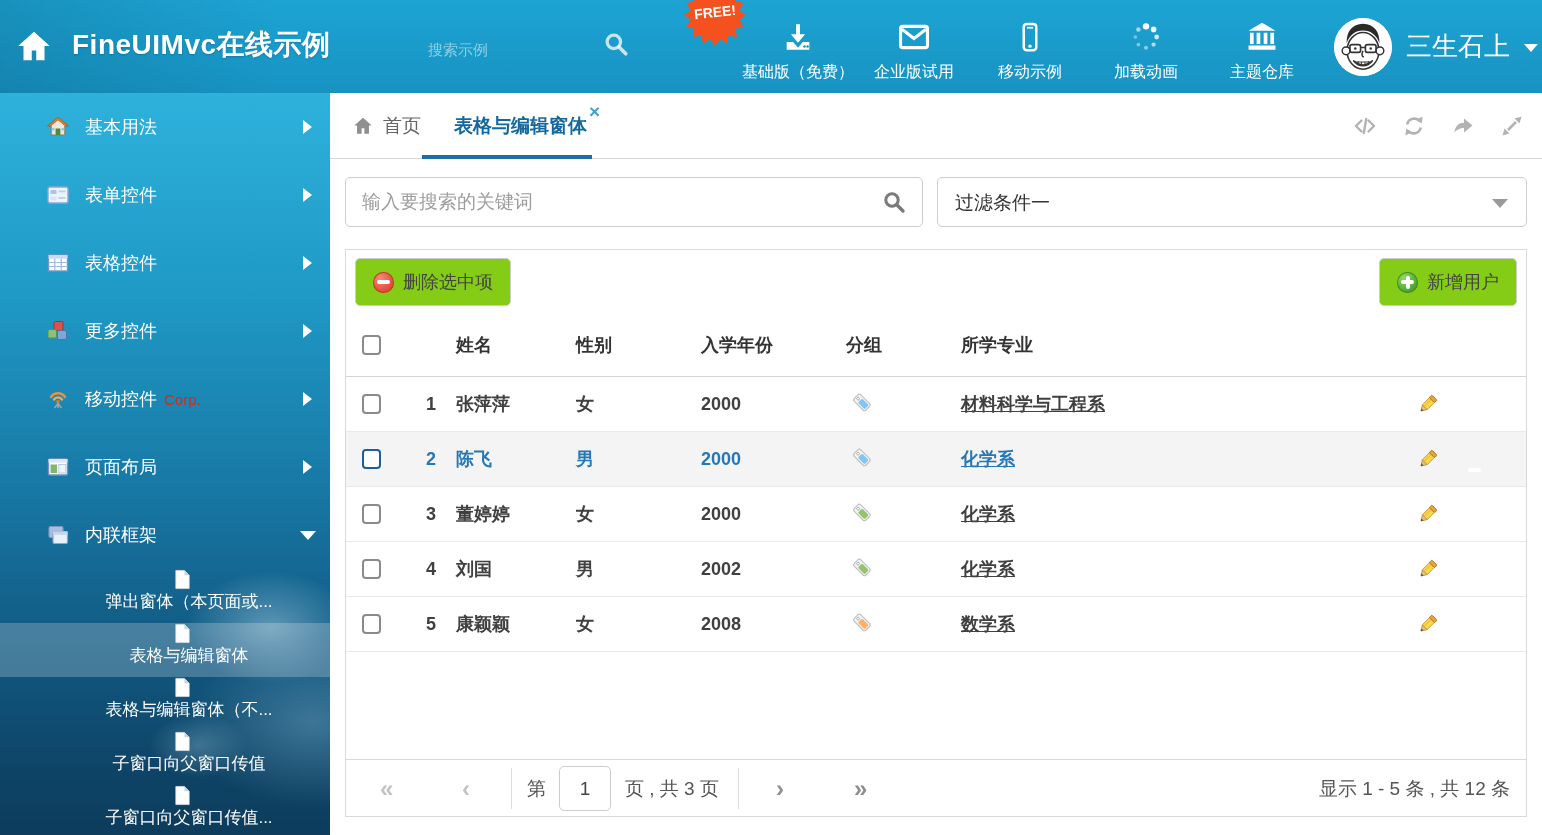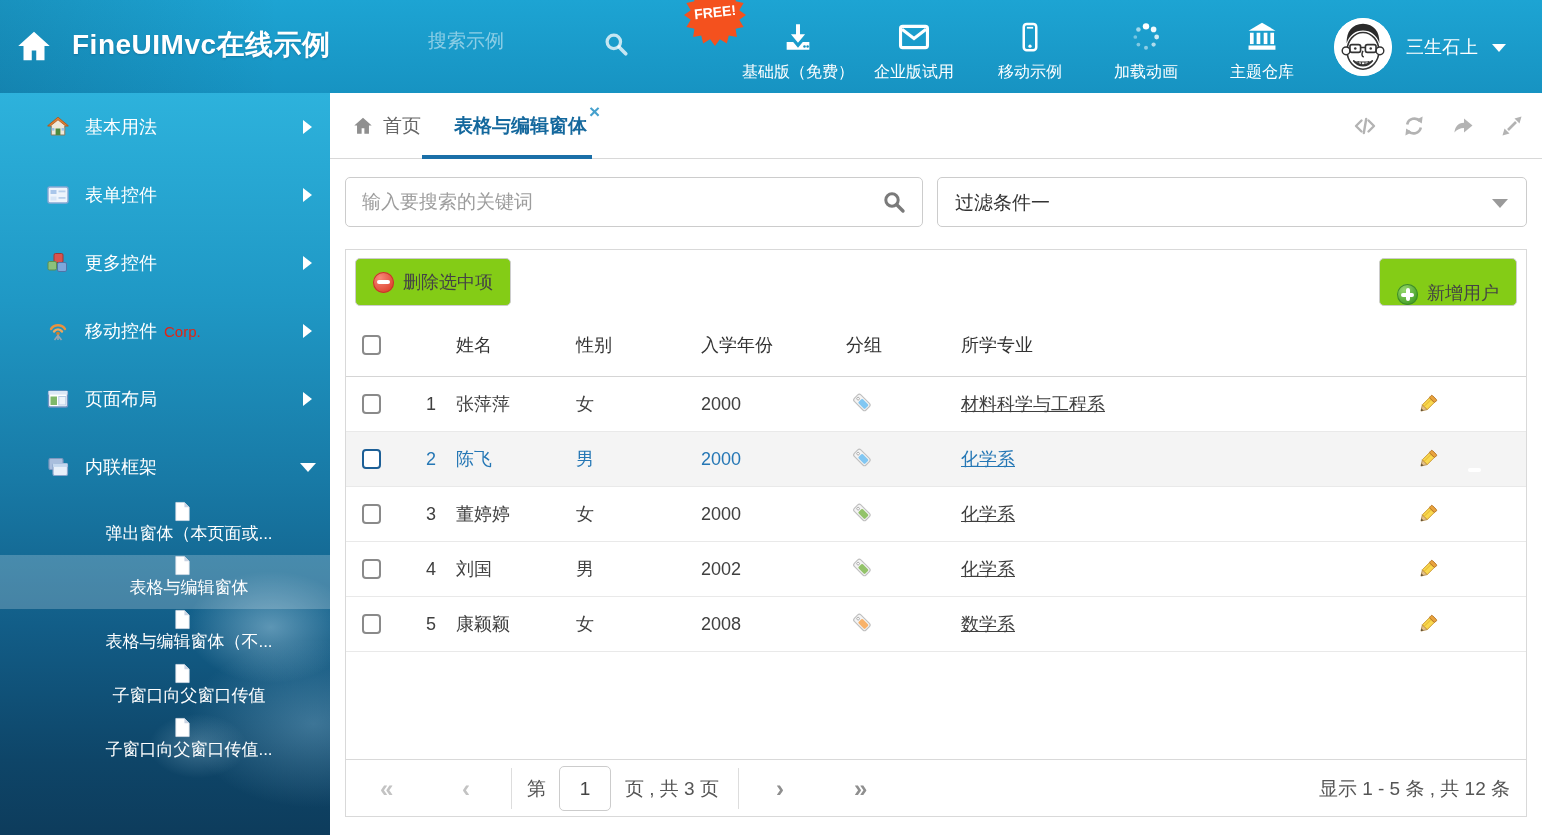--- a/index.html
+++ b/index.html
@@ -5,32 +5,32 @@
   * { margin:0; padding:0; box-sizing:border-box; }
   html,body { width:1542px; height:835px; font-family:"Liberation Sans","DejaVu Sans",sans-serif; background:#fff; overflow:hidden; }
   #app { position:relative; width:1542px; height:835px; overflow:hidden; }
 
   
   .header { position:absolute; left:0; top:0; width:1542px; height:93px;
     background:linear-gradient(90deg, rgba(6,60,92,.18), rgba(6,60,92,0) 18%),
                linear-gradient(180deg,#1da4d3 0%,#1793c2 100%); z-index:5; }
   .header-home { position:absolute; left:16px; top:28px; width:36px; height:36px; }
   .header-title { position:absolute; left:72px; top:26px; color:#fff; font-size:28px; font-weight:bold; letter-spacing:.5px; text-shadow:0 1px 2px rgba(0,40,70,.25); }
-  .header-search { position:absolute; left:428px; top:24px; width:170px; height:34px; background:transparent; border:none; outline:none; color:rgba(255,255,255,.95); font-size:19px; }
+  .header-search { position:absolute; left:428px; top:32px; width:170px; height:34px; background:transparent; border:none; outline:none; color:rgba(255,255,255,.95); font-size:15px; }
   .header-search::placeholder { color:rgba(255,255,255,.5); }
   .header-search-icon { position:absolute; left:603px; top:31px; width:26px; height:26px; color:rgba(255,255,255,.75); }
   .free-badge { position:absolute; left:684px; top:-16px; width:62px; height:62px; z-index:9; }
   .free-badge .free-label { position:absolute; left:0; top:20px; width:62px; text-align:center; color:#fff; font-weight:bold; font-size:14px; transform:rotate(-6deg); }
   .hnav { position:absolute; left:740px; top:0; height:93px; display:flex; align-items:center; }
   .hnav-item { width:116px; display:flex; flex-direction:column; align-items:center; justify-content:space-between; gap:8px; padding-top:10px; cursor:pointer; }
   .hnav-item .hicon { width:34px; height:34px; display:flex; align-items:center; justify-content:center; }
   .hnav-item .hlabel { color:#fff; font-size:16px; white-space:nowrap; }
   .user-box { position:absolute; left:1334px; top:0; height:93px; display:flex; align-items:center; gap:14px; cursor:pointer; }
   .avatar { width:58px; height:58px; border-radius:50%; background:#fff; overflow:hidden; flex:none; }
-  .user-name { color:#fff; font-size:18px;text-align:center; }
+  .user-name { color:#fff; font-size:26px;text-align:center; }
   .caret-down-white { width:0; height:0; border-left:7px solid transparent; border-right:7px solid transparent; border-top:8px solid #fff; margin-top:3px; }
 
   
   .sidebar { position:absolute; left:0; top:93px; width:330px; height:742px;
     background:
       radial-gradient(120px 80px at 82% 72%, rgba(215,242,255,.38), rgba(215,242,255,0) 70%),
       radial-gradient(180px 120px at 95% 85%, rgba(180,225,250,.28), rgba(180,225,250,0) 70%),
       radial-gradient(70px 46px at 60% 88%, rgba(205,238,255,.25), rgba(205,238,255,0) 70%),
       linear-gradient(180deg,#2db2dc 0%,#1f98c5 28%,#187aa6 52%,#125d87 72%,#0e4568 90%,#0d3c5c 100%);
     overflow:hidden; }
@@ -64,34 +64,34 @@
   .kw-input::placeholder { color:#9d9d9d; }
   .kw-search-icon { position:absolute; left:537px; top:13px; width:24px; height:24px; color:#7a7a7a; cursor:pointer; }
   .filter-select { position:absolute; left:592px; top:0; width:590px; height:50px; border:1px solid #ccc; border-radius:5px; background:#fff; cursor:pointer; }
   .filter-select .fvalue { position:absolute; left:17px; top:12px; font-size:19px; color:#333; }
   .filter-select .fcaret { position:absolute; right:18px; top:21px; width:0; height:0; border-left:8px solid transparent; border-right:8px solid transparent; border-top:9px solid #9a9a9a; }
 
   .grid-panel { position:absolute; left:15px; top:156px; width:1182px; height:568px; border:1px solid #d9d9d9; background:#fff; }
   .grid-toolbar { position:absolute; left:0; top:0; width:100%; height:63px; }
   .btn { display:inline-flex; align-items:center; gap:9px; height:48px; padding:0 17px; border:1px solid #ccc; border-radius:5px; background:#84cc16; font-size:18px; color:#444; cursor:pointer; font-family:Liberation Serif, serif; }
   .btn-delete { position:absolute; left:9px; top:8px; }
-  .btn-add { position:absolute; right:9px; top:8px;align-items:flex-end; }
+  .btn-add { position:absolute; right:9px; top:8px; }
   .ico-circle { width:21px; height:21px; border-radius:50%; position:relative; flex:none; }
   .ico-minus-red { background:radial-gradient(circle at 34% 28%, #f8897a, #e04a36 70%); box-shadow:inset 0 0 0 1px #c43a27; }
   .ico-minus-red::after { content:""; position:absolute; left:4px; top:8.5px; width:13px; height:4px; border-radius:2px; background:#fff; }
   .ico-plus-green { background:radial-gradient(circle at 34% 28%, #96d86c, #4aa32b 70%); box-shadow:inset 0 0 0 1px #3f8c24; }
   .ico-plus-green::after { content:""; position:absolute; left:4px; top:8.5px; width:13px; height:4px; border-radius:2px; background:#fff; }
   .ico-plus-green::before { content:""; position:absolute; left:8.5px; top:4px; width:4px; height:13px; border-radius:2px; background:#fff; }
 
   .grid-table { position:absolute; left:0; top:63px; width:100%; }
   .trow, .thead-row { display:grid; grid-template-columns:60px 50px 120px 125px 145px 115px 1fr 117px; align-items:center; }
   .thead-row { height:64px; border-bottom:1px solid #d5d5d5; font-size:18px; color:#333; }
   .trow { height:55px; border-bottom:1px solid #e9e9e9; font-size:18px; color:#404040; background:#fff; }
   .trow.selected { background:#f4f4f4; color:#2577b5; }
-  .cell { padding:0; }
+  .cell { padding:0;font-weight:bold; }
   .c-check { padding-left:16px; }
   .checkbox { display:block; width:19px; height:20px; border:2px solid #8a8a8a; border-radius:4px; background:#fff; cursor:pointer; }
   .trow.selected .checkbox { border-color:#1c5f96; }
   .c-idx { text-align:center; }
   .c-group { padding-left:5px; }
   .major-link { text-decoration:underline; color:inherit; cursor:pointer; }
   .c-actions { display:flex; align-items:center; gap:24px; padding-left:8px; }
   .act-edit { width:22px; height:22px; cursor:pointer; }
   .act-del { cursor:pointer; }
   .act-del .ico-circle { width:22px; height:22px; }
@@ -235,20 +235,29 @@
             <rect x="4.5" y="7" width="6" height="4" fill="#a9c6ea"></rect>
             <rect x="12.5" y="7.5" width="7" height="1.8" fill="#b9d0ec"></rect>
             <rect x="4.5" y="13.5" width="6" height="4" fill="#d7e5f6"></rect>
             <rect x="12.5" y="14" width="7" height="1.8" fill="#b9d0ec"></rect>
           </svg></span>
         <span class="slabel">表单控件</span>
         <span class="side-arrow-right"></span>
       </div>
       <div class="side-item">
         <span class="sicon"><svg viewBox="0 0 24 24" width="24" height="24">
+            <rect x="2.5" y="4" width="19" height="16" fill="#fff" stroke="#7193c2" stroke-width="1.4"></rect>
+            <rect x="2.5" y="4" width="19" height="3.6" fill="#c8dbf2"></rect>
+            <path d="M2.5 11.5h19M2.5 15.5h19M8.8 7.6V20M15.2 7.6V20" stroke="#9db9dd" stroke-width="1.2"></path>
+          </svg></span>
+        <span class="slabel">表格控件</span>
+        <span class="side-arrow-right"></span>
+      </div>
+      <div class="side-item">
+        <span class="sicon"><svg viewBox="0 0 24 24" width="24" height="24">
             <rect x="8" y="2.5" width="9" height="9" rx="1.5" fill="#d9534f" stroke="#a33632" stroke-width="1"></rect>
             <rect x="2" y="10.5" width="8.5" height="8.5" rx="1.5" fill="#8cc07c" stroke="#5d8f4e" stroke-width="1"></rect>
             <rect x="11.5" y="11.5" width="9" height="9" rx="1.5" fill="#7da7dc" stroke="#4e74a8" stroke-width="1"></rect>
           </svg></span>
         <span class="slabel">更多控件</span>
         <span class="side-arrow-right"></span>
       </div>
       <div class="side-item">
         <span class="sicon"><svg viewBox="0 0 24 24" width="24" height="24">
             <path d="M5 10a8.5 8.5 0 0 1 14 0" fill="none" stroke="#e8923f" stroke-width="2.4" stroke-linecap="round"></path>

